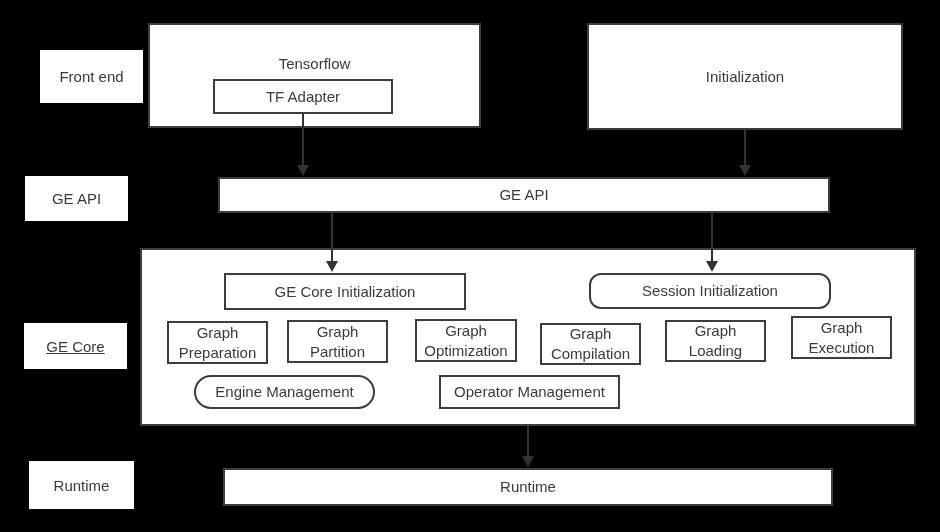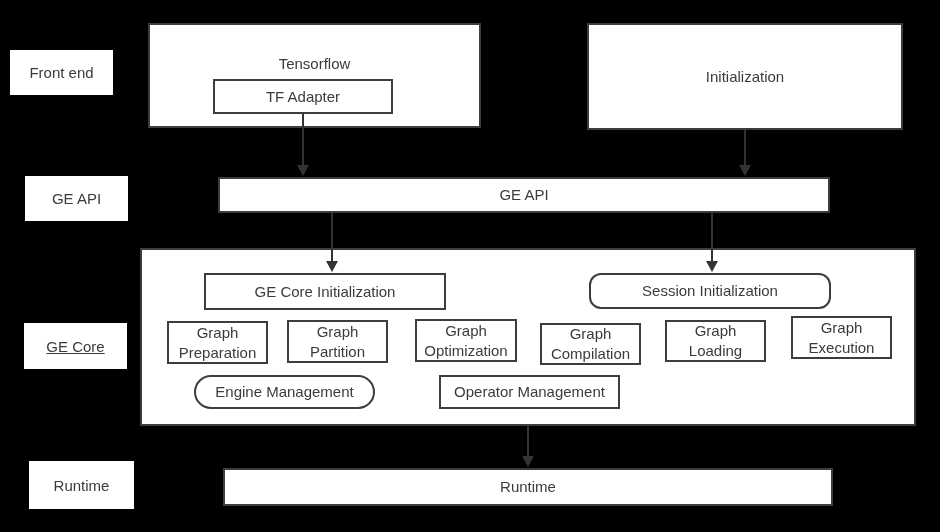--- a/index.html
+++ b/index.html
@@ -31,34 +31,34 @@
   }
   .side-label{
     position:absolute;
     box-sizing:border-box;
     background:var(--fill);
     display:flex;align-items:center;justify-content:center;
     text-align:center;
     color:var(--text);
   }
   
-  .lbl-frontend{left:10px;top:50px;width:103px;height:45px;}
+  .lbl-frontend{left:40px;top:50px;width:103px;height:53px;}
   .lbl-geapi{left:25px;top:176px;width:103px;height:45px;}
   .lbl-gecore{left:24px;top:323px;width:103px;height:46px;text-decoration:underline;}
   .lbl-runtime{left:29px;top:461px;width:105px;height:48px;}
   
   .tensorflow{left:148px;top:23px;width:333px;height:105px;align-items:flex-start;}
   .tensorflow .title{margin-top:29px;}
   .tf-adapter{left:213px;top:79px;width:180px;height:35px;}
   .mind-expression{left:587px;top:23px;width:316px;height:107px;}
   
   .ge-api-bar{left:218px;top:177px;width:612px;height:36px;}
   
   .ge-core-container{left:140px;top:248px;width:776px;height:178px;}
-  .ge-core-init{left:204px;top:273px;width:242px;height:37px;}
+  .ge-core-init{left:224px;top:273px;width:242px;height:37px;}
   .session-init{left:589px;top:273px;width:242px;height:36px;border-radius:12px;}
   .mod-0{left:167px;top:321px;width:101px;height:43px;}
   .mod-1{left:287px;top:320px;width:101px;height:43px;}
   .mod-2{left:415px;top:319px;width:102px;height:43px;}
   .mod-3{left:540px;top:323px;width:101px;height:42px;}
   .mod-4{left:665px;top:320px;width:101px;height:42px;}
   .mod-5{left:791px;top:316px;width:101px;height:43px;}
   .mgmt-0{left:194px;top:375px;width:181px;height:34px;border-radius:17px;}
   .mgmt-1{left:439px;top:375px;width:181px;height:34px;}
   .mgmt-2{left:691px;top:376px;width:179px;height:33px;}

